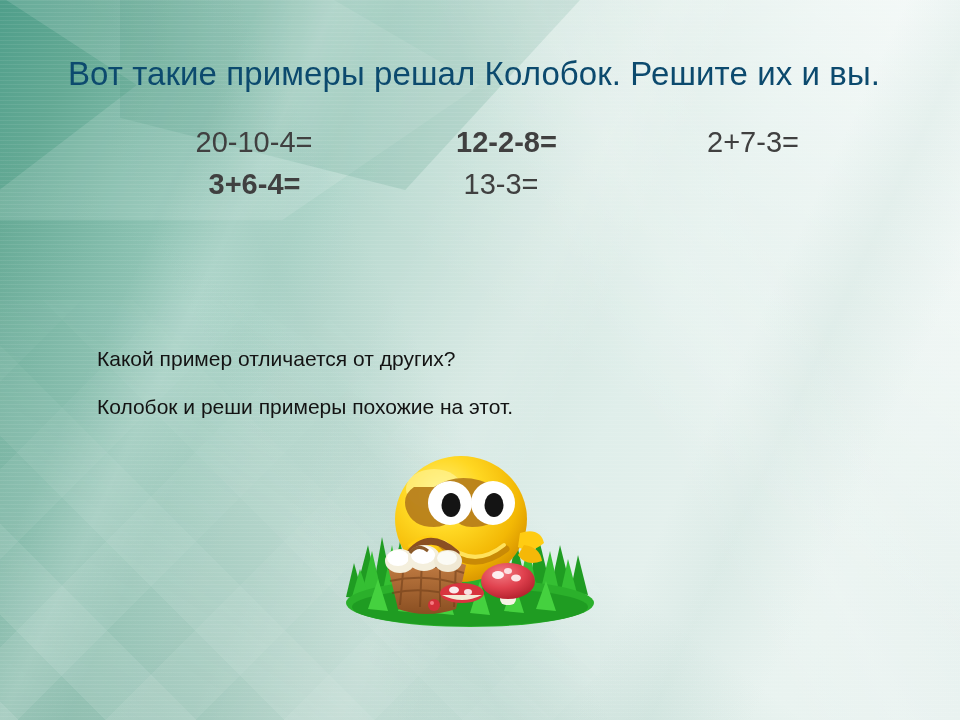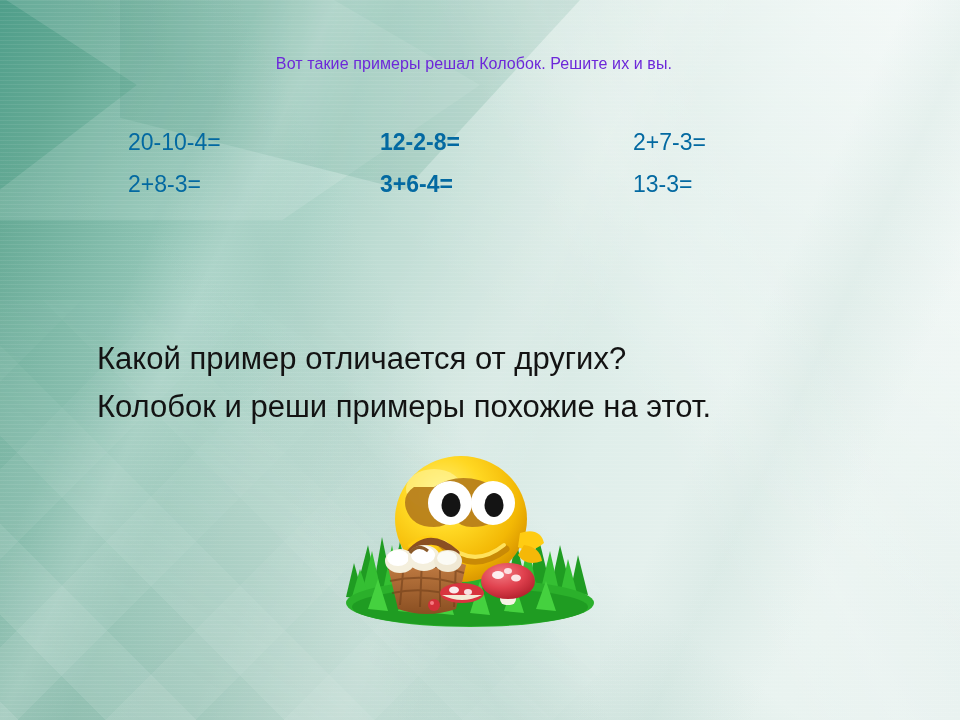--- a/index.html
+++ b/index.html
@@ -139,58 +139,59 @@
       rgba(255,255,255,0.00) 1px,
       rgba(255,255,255,0.00) 4px);
   }
 
   
   .title {
     position: absolute;
     left: 0; right: 12px;
     top: 55px;
     text-align: center;
-    color: #6d28d9;
-    font-size: 16px;
+    color: #0c4a6e;
+    font-size: 33px;
     font-weight: 400;
     letter-spacing: 0.1px;
     white-space: nowrap;
   }
 
   .equations {
     position: absolute;
     left: 128px;
     top: 122px;
     width: 760px;
   }
   .eq-row {
     display: flex;
     height: 42px;
     align-items: flex-start;
   }
   .eq-cell {
-    color: #0369a1;
-    font-size: 23px;
+    color: #404040;
+    font-size: 29px;
     font-weight: 400;
     line-height: 40px;
     white-space: nowrap;
+    text-align: center;
   }
   .eq-cell.c0 { width: 252px; }
   .eq-cell.c1 { width: 253px; font-weight: bold; }
   .eq-cell.c2 { width: 240px; }
 
   .questions {
     position: absolute;
     left: 97px;
     top: 335px;
     width: 820px;
   }
   .q-line {
     color: #131313;
-    font-size: 31px;
+    font-size: 21px;
     font-weight: 400;
     line-height: 48px;
     white-space: nowrap;
   }
 
   
   #kolobok {
     position: absolute;
     left: 338px;
     top: 441px;
@@ -216,21 +217,20 @@
 
   <div class="title">Вот такие примеры решал Колобок. Решите их и вы.</div>
 
   <div class="equations">
     <div class="eq-row">
       <div class="eq-cell c0">20-10-4=</div>
       <div class="eq-cell c1">12-2-8=</div>
       <div class="eq-cell c2">2+7-3=</div>
     </div>
     <div class="eq-row">
-      <div class="eq-cell c0">2+8-3=</div>
       <div class="eq-cell c1">3+6-4=</div>
       <div class="eq-cell c2">13-3=</div>
     </div>
   </div>
 
   <div class="questions">
     <div class="q-line">Какой пример отличается от других?</div>
     <div class="q-line">Колобок и реши примеры похожие на этот.</div>
   </div>
 

